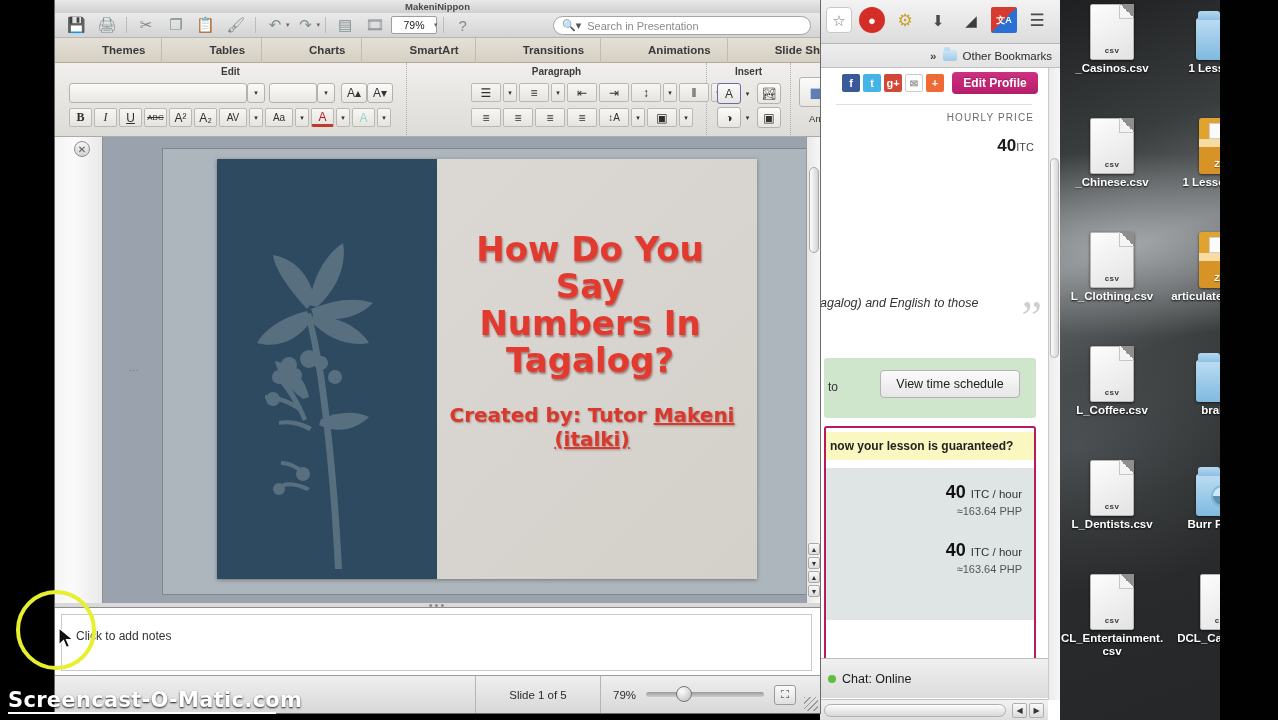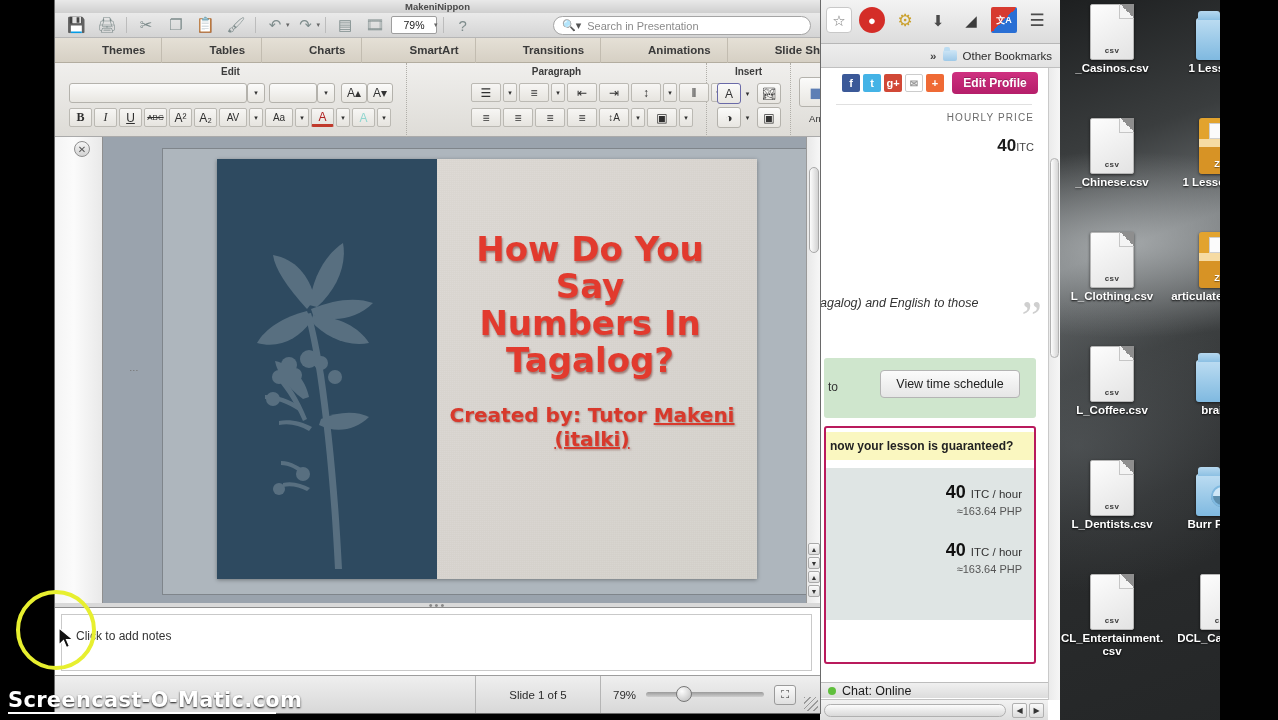--- a/index.html
+++ b/index.html
@@ -105,21 +105,21 @@
   .pinkbox { position:absolute; left:4px; top:358px; width:212px; bottom:10px;
      border:2px solid #b91a5c; border-radius:3px; background:#fff; }
   .yellowbar { position:absolute; left:0; right:0; top:4px; height:28px; background:#faf7c0;
      display:flex; align-items:center; font-size:12px; font-weight:bold; color:#222; padding-left:4px; }
   .pricebox { position:absolute; left:0; right:0; top:40px; height:152px; background:#dfe5e4; }
   .prow { position:absolute; right:12px; text-align:right; }
   .prow .big { font-size:18px; font-weight:bold; color:#111; }
   .prow .big small { font-size:11.5px; font-weight:normal; color:#333; }
   .prow .php { font-size:11px; color:#555; margin-top:2px; }
 
-  .chatbar { position:absolute; left:0; bottom:22px; width:228px; height:16px;
+  .chatbar { position:absolute; left:0; bottom:22px; width:228px; height:40px;
      background:linear-gradient(180deg,#f0f0f0,#dcdcdc); border-top:1px solid #bdbdbd;
      display:flex; align-items:center; gap:6px; padding-left:8px;text-align:right; }
   .dot-online { width:8px; height:8px; border-radius:50%; background:#5fbf3c; }
   .chat-label { font-size:12.5px; color:#1b1b1b; }
   .br-hscroll { position:absolute; left:0; bottom:0; width:228px; height:21px;
      background:linear-gradient(180deg,#f2f2f2,#dedede); border-top:1px solid #c2c2c2; }
   .br-hthumb { position:absolute; left:4px; top:4px; width:182px; height:13px; border-radius:7px;
      background:linear-gradient(180deg,#fcfcfc,#d9d9d9); border:1px solid #b0b0b0; }
   .br-harrows { position:absolute; right:4px; top:3px; display:flex; gap:2px; }
   .br-harrows div { width:15px; height:15px; background:linear-gradient(180deg,#fafafa,#dcdcdc);

